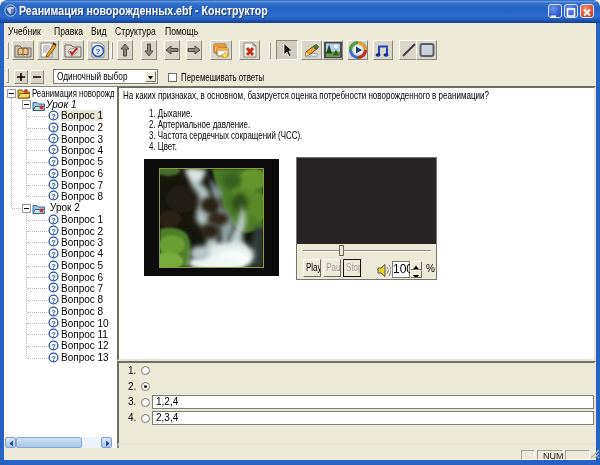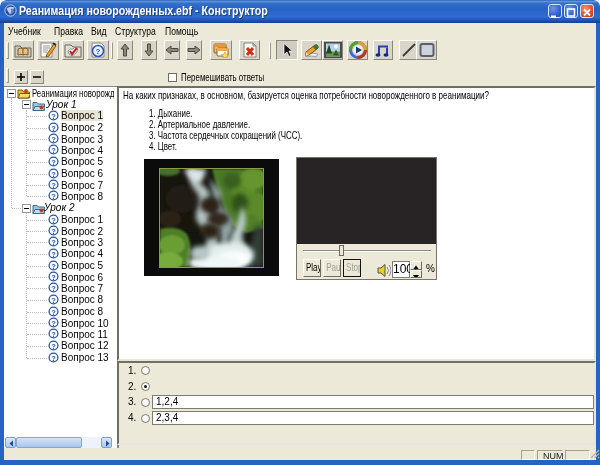--- a/index.html
+++ b/index.html
@@ -194,20 +194,26 @@
 <div class="toolbtn" style="left:14px;top:70px;width:14px;height:14px;">
       <svg width="10" height="10">
         <path d="M5 1 V9 M1 5 H9" stroke="#000" stroke-width="1.6"></path>
       </svg>
     </div>
 <div class="toolbtn" style="left:30px;top:70px;width:14px;height:14px;">
       <svg width="10" height="10">
         <path d="M1 5 H9" stroke="#000" stroke-width="1.6"></path>
       </svg>
     </div>
+<div style="position:absolute;left:53px;top:69px;width:105px;height:15px;background:#fff;border:1px solid #7c7c72;box-sizing:border-box;font-size:11px;">
+<span style="position:absolute;left:3px;top:0px;transform:scaleX(.75);transform-origin:0 0;white-space:nowrap;">Одиночный выбор</span>
+<div style="position:absolute;right:1px;top:1px;width:11px;height:11px;background:#ece9d8;border:1px solid;border-color:#fffef6 #6e6c62 #6e6c62 #fffef6;box-sizing:border-box;"><svg width="9" height="9">
+          <path d="M2 3 L4.5 6.5 L7 3z" fill="#000"></path>
+        </svg></div>
+</div>
 <div style="position:absolute;left:168px;top:72.5px;width:9px;height:9px;background:#fff;border:1px solid #6e6c62;box-sizing:border-box;"></div>
 <div style="position:absolute;left:181px;top:71px;font-size:11px;white-space:nowrap;transform:scaleX(.72);transform-origin:0 0;">Перемешивать ответы</div>
 <div id="treepanel"></div>
     <div id="treesep"></div>
 <div class="dot-v" style="left:11px;top:98px;height:110px;"></div>
     <div class="dot-v" style="left:26px;top:110px;height:86px;"></div>
     <div class="dot-v" style="left:26px;top:213px;height:145px;"></div>
     <div class="ebox" style="left:7px;top:89px;">
       <i></i>
     </div>
@@ -276,21 +282,21 @@
     <div class="tn" style="left:61px;top:191px;">Вопрос 8</div>
     <div class="ebox" style="left:22px;top:204px;">
       <i></i>
     </div>
     <div class="dot-h" style="left:12px;top:208px;width:9px;"></div>
     <svg width="13" height="11" style="position:absolute;left:32px;top:203px;">
       <path d="M1 2.5 h4 l1.5 1.5 h6 v6.5 h-11.5z" fill="#9ec4dc" stroke="#3a6a8a"></path>
       <path d="M1 10.5 l2-4 h10.5 l-2 4z" fill="#c2ddee" stroke="#3a6a8a"></path>
       <circle cx="9.5" cy="7.5" r="2" fill="#c03828"></circle>
     </svg>
-    <div class="tn" style="left:44px;top:202px;font-style:italic;">Урок 2</div>
+    <div class="tn" style="left:50px;top:202px;">Урок 2</div>
     <div class="dot-h" style="left:27px;top:220px;width:20px;"></div>
     <svg width="11" height="11" style="position:absolute;left:48px;top:214px;">
       <circle cx="5.5" cy="5.5" r="4.4" fill="#fff" stroke="#2a52a0" stroke-width="1.3"></circle>
       <text x="5.5" y="8.5" font-size="7.5" font-weight="bold" fill="#2a52a0" text-anchor="middle" font-family="Liberation Sans">?</text>
     </svg>
     <div class="tn" style="left:61px;top:214px;">Вопрос 1</div>
     <div class="dot-h" style="left:27px;top:231px;width:20px;"></div>
     <svg width="11" height="11" style="position:absolute;left:48px;top:225px;">
       <circle cx="5.5" cy="5.5" r="4.4" fill="#fff" stroke="#2a52a0" stroke-width="1.3"></circle>
       <text x="5.5" y="8.5" font-size="7.5" font-weight="bold" fill="#2a52a0" text-anchor="middle" font-family="Liberation Sans">?</text>

